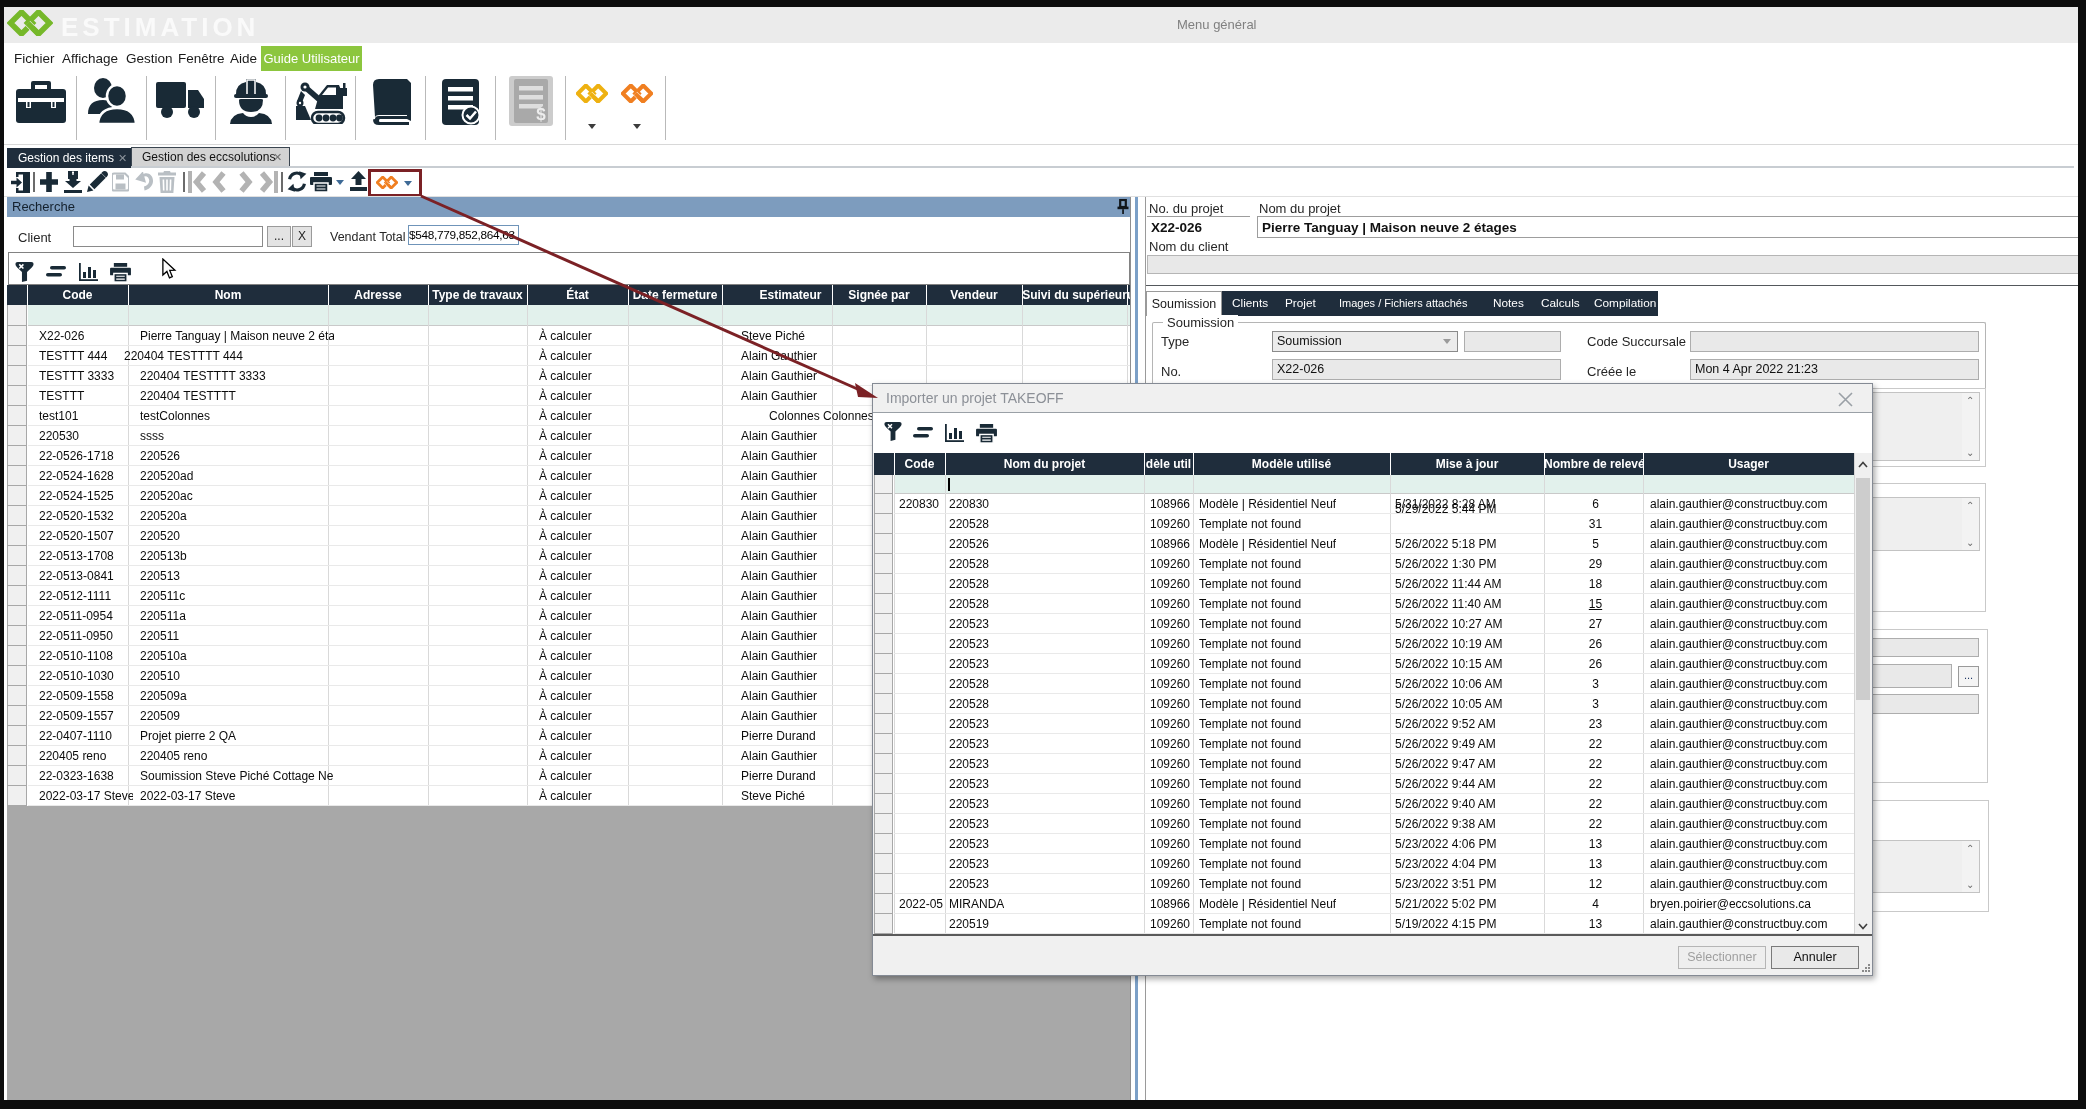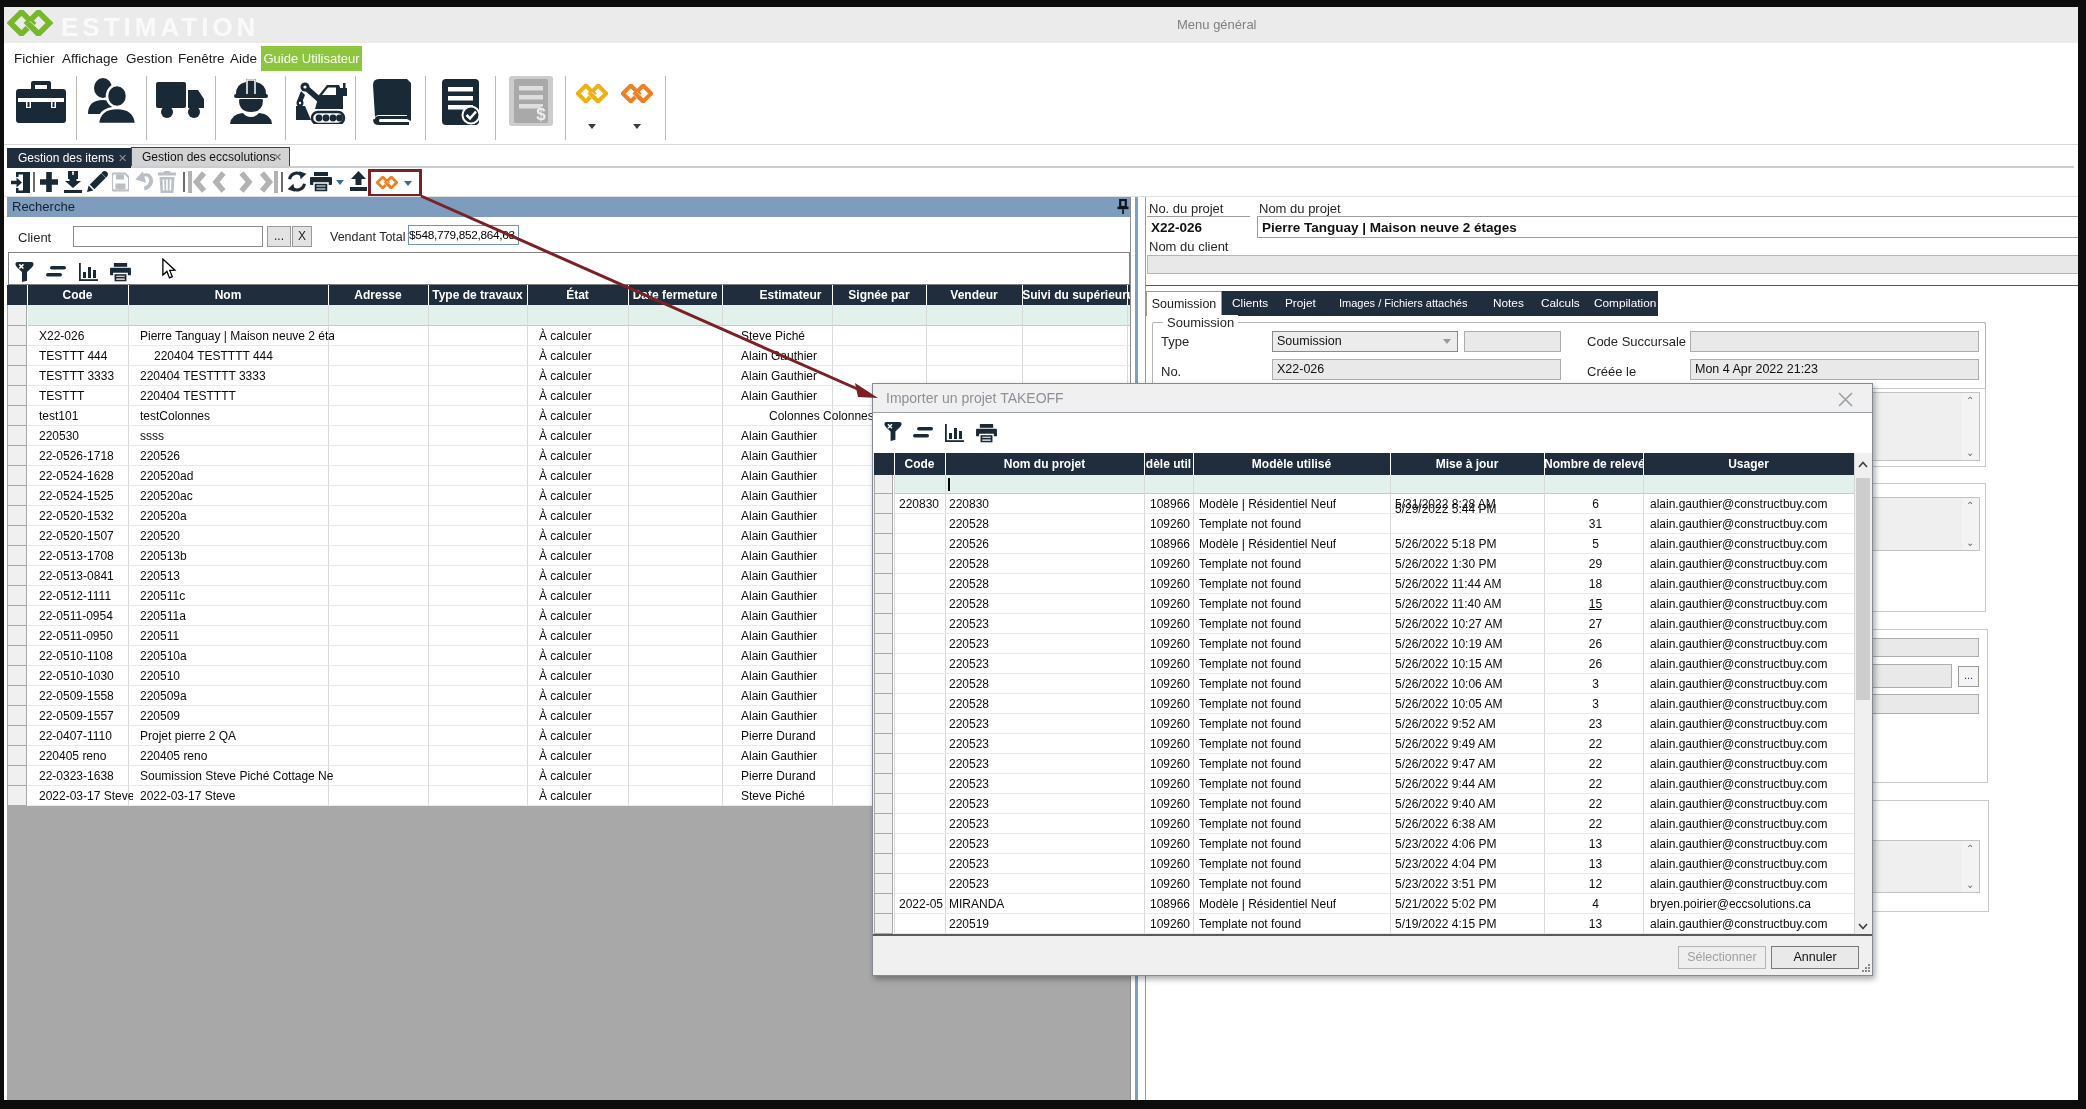--- a/index.html
+++ b/index.html
@@ -291,21 +291,21 @@
     <div class="gline-v" style="left:919px;top:0;height:480px;"></div>
     <div class="gline-v" style="left:1015px;top:0;height:480px;"></div>
     <div class="gline-v" style="left:1120px;top:0;height:480px;"></div>
     <div class="gline-h" style="left:0;top:19px;width:1123px;"></div>
     <div class="cell" style="left:32px;top:0px;width:94px;">X22-026</div>
     <div class="cell" style="left:133px;top:0px;width:194px;">Pierre Tanguay | Maison neuve 2 étage</div>
     <div class="cell" style="left:532px;top:0px;">À calculer</div>
     <div class="cell" style="left:734px;top:0px;">Steve Piché</div>
     <div class="gline-h" style="left:0;top:39px;width:1123px;"></div>
     <div class="cell" style="left:32px;top:20px;width:94px;">TESTTT 444</div>
-    <div class="cell" style="left:147px;top:20px;width:194px;">220404 TESTTTT 444</div>
+    <div class="cell" style="left:117px;top:20px;width:194px;">220404 TESTTTT 444</div>
     <div class="cell" style="left:532px;top:20px;">À calculer</div>
     <div class="cell" style="left:734px;top:20px;">Alain Gauthier</div>
     <div class="gline-h" style="left:0;top:59px;width:1123px;"></div>
     <div class="cell" style="left:32px;top:40px;width:94px;">TESTTT 3333</div>
     <div class="cell" style="left:133px;top:40px;width:194px;">220404 TESTTTT  3333</div>
     <div class="cell" style="left:532px;top:40px;">À calculer</div>
     <div class="cell" style="left:734px;top:40px;">Alain Gauthier</div>
     <div class="gline-h" style="left:0;top:79px;width:1123px;"></div>
     <div class="cell" style="left:32px;top:60px;width:94px;">TESTTT</div>
     <div class="cell" style="left:133px;top:60px;width:194px;">220404 TESTTTT</div>
@@ -666,21 +666,21 @@
     <div class="cell" style="left:75px;top:300px;">220523</div>
     <div class="cell" style="left:272px;top:300px;width:44px;text-align:right;">109260</div>
     <div class="cell" style="left:325px;top:300px;">Template not found</div>
     <div class="cell" style="left:521px;top:300px;">5/26/2022 9:40 AM</div>
     <div class="cell" style="left:672px;top:300px;width:99px;text-align:center;">22</div>
     <div class="cell" style="left:776px;top:300px;">alain.gauthier@constructbuy.com</div>
     <div class="gline-h" style="left:0;top:339px;width:980px;"></div>
     <div class="cell" style="left:75px;top:320px;">220523</div>
     <div class="cell" style="left:272px;top:320px;width:44px;text-align:right;">109260</div>
     <div class="cell" style="left:325px;top:320px;">Template not found</div>
-    <div class="cell" style="left:521px;top:320px;">5/26/2022 6:38 AM</div>
+    <div class="cell" style="left:521px;top:320px;">5/26/2022 9:38 AM</div>
     <div class="cell" style="left:672px;top:320px;width:99px;text-align:center;">22</div>
     <div class="cell" style="left:776px;top:320px;">alain.gauthier@constructbuy.com</div>
     <div class="gline-h" style="left:0;top:359px;width:980px;"></div>
     <div class="cell" style="left:75px;top:340px;">220523</div>
     <div class="cell" style="left:272px;top:340px;width:44px;text-align:right;">109260</div>
     <div class="cell" style="left:325px;top:340px;">Template not found</div>
     <div class="cell" style="left:521px;top:340px;">5/23/2022 4:06 PM</div>
     <div class="cell" style="left:672px;top:340px;width:99px;text-align:center;">13</div>
     <div class="cell" style="left:776px;top:340px;">alain.gauthier@constructbuy.com</div>
     <div class="gline-h" style="left:0;top:379px;width:980px;"></div>

